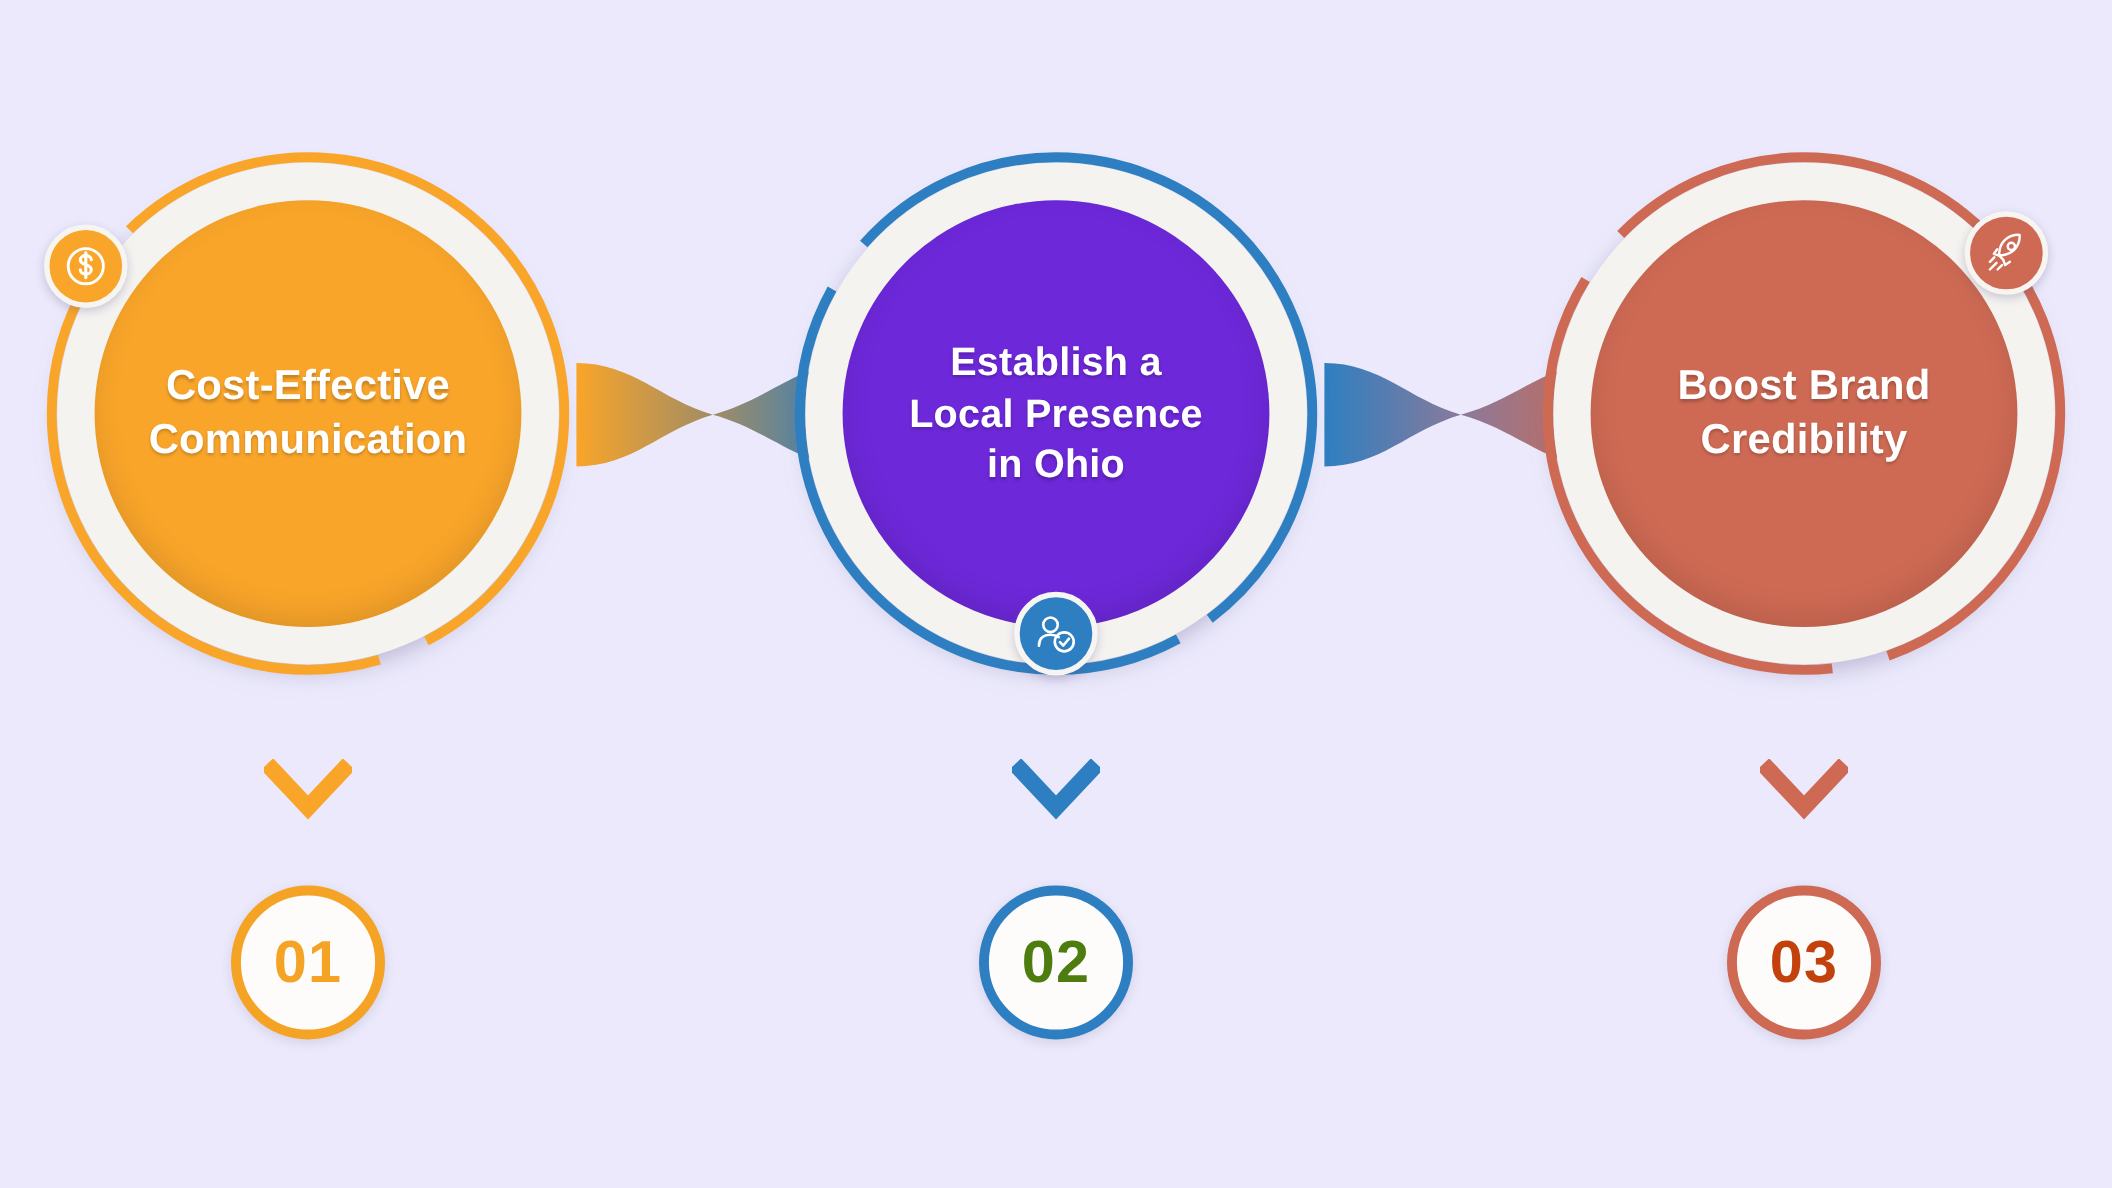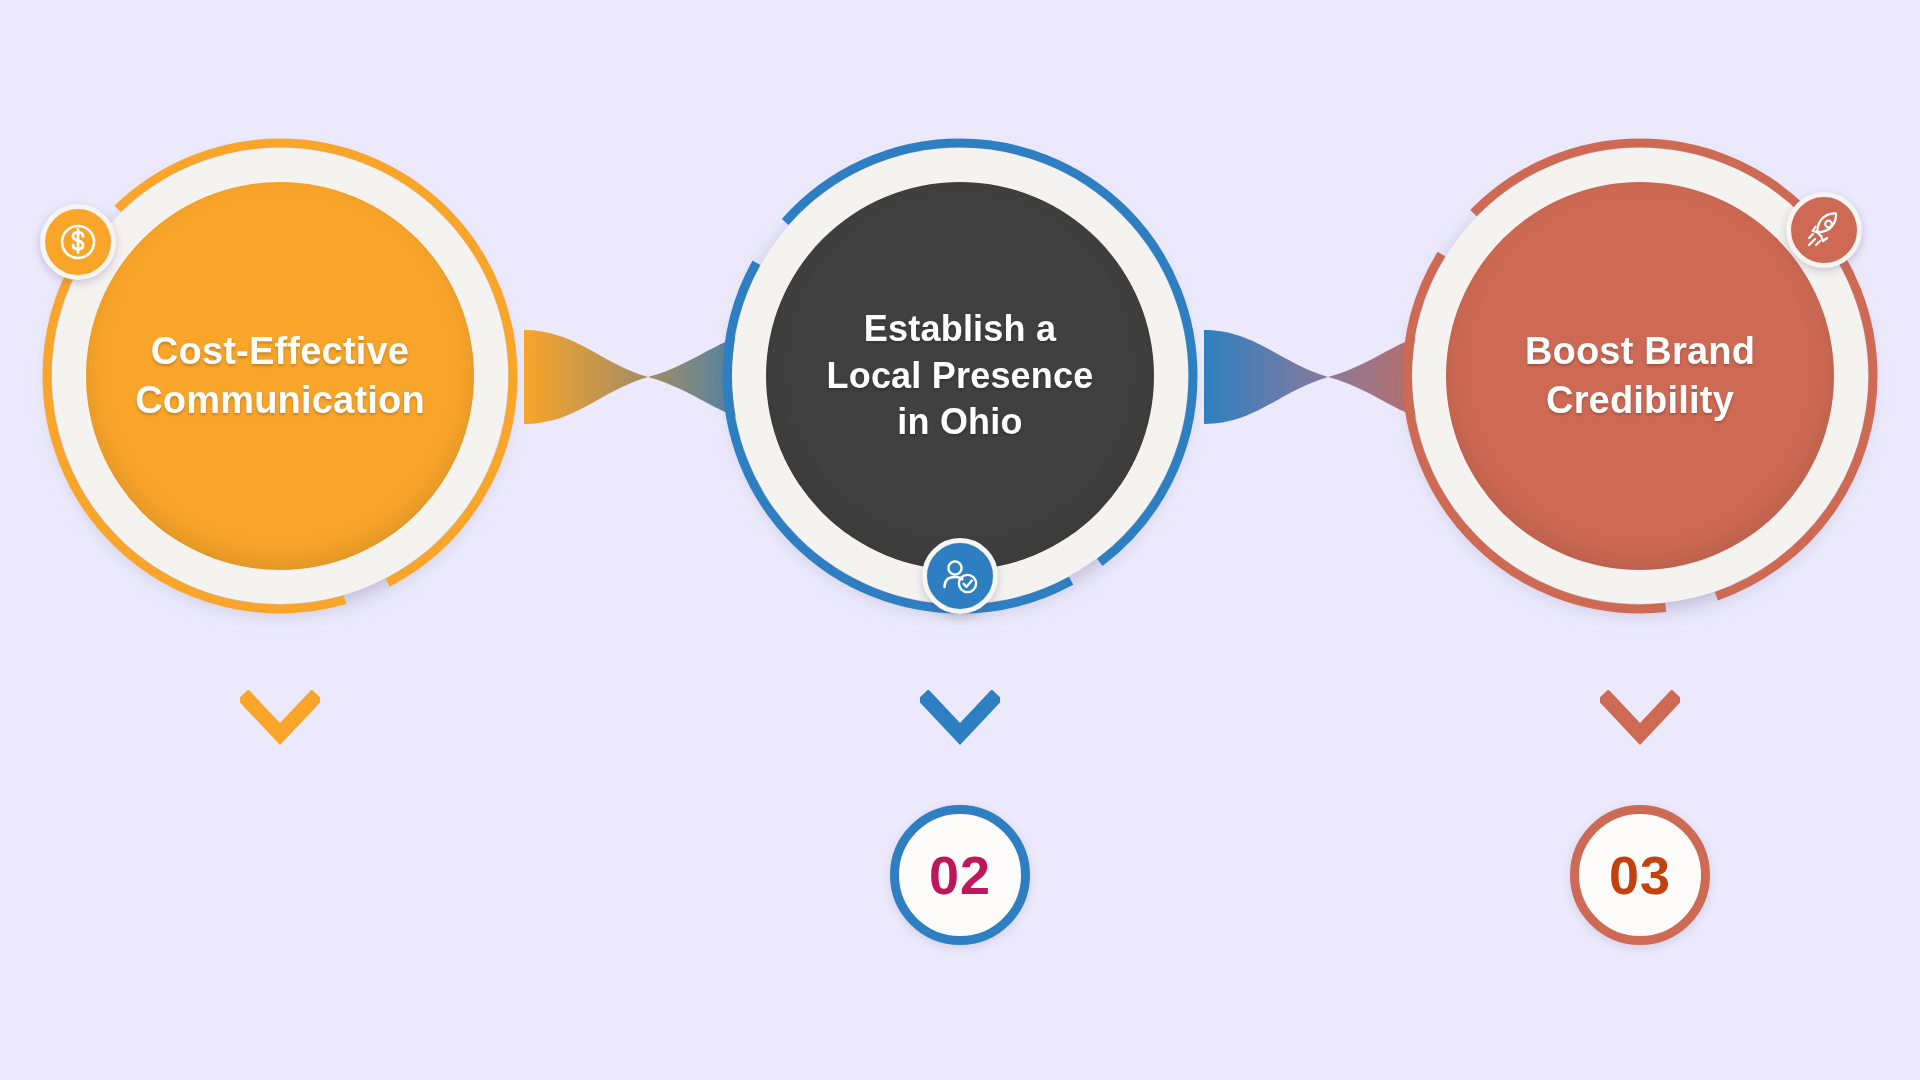--- a/index.html
+++ b/index.html
@@ -225,54 +225,57 @@
                    C26 26.8 23.6 28 21 28 C18.4 28 16 26.8 16 24.2" fill="none" stroke="#FFFFFF" stroke-width="2.8" stroke-linecap="round"></path>
           <line x1="21" y1="8.5" x2="21" y2="31.5" stroke="#FFFFFF" stroke-width="2.8" stroke-linecap="round"></line>
         </svg>
       </div>
     </div>
 
     <svg class="chevron" viewBox="0 0 80 58">
       <path d="M8 10 L40 44 L72 10" fill="none" stroke="#F9A52A" stroke-width="15" stroke-linecap="square" stroke-linejoin="miter"></path>
     </svg>
 
+    <div class="num-badge" style="border:9px solid #F4A324;">
+      <span class="num-badge-text" style="color:#F4A324;">01</span>
+    </div>
   </div>
 
   <div class="step step-2">
 
     <div class="circle-wrap">
       <div class="ring-shadow"></div>
       <div class="white-ring"></div>
 
       <svg class="outer-arc" viewBox="0 0 476 476">
         <circle cx="238" cy="238" r="233" stroke="#2E7FC1" stroke-dasharray="600 50 680 34" stroke-dashoffset="-250"></circle>
       </svg>
 
-      <div class="disc" style="background:#404040;">
+      <div class="disc" style="background:#6d28d9;">
         <div class="disc-label small">Establish a
 Local Presence
 in Ohio</div>
       </div>
 
       <div class="icon-badge badge-pos-b" style="background:#2E7FC1;">
         <svg width="44" height="44" viewBox="0 0 44 44">
           <circle cx="17" cy="14" r="6.6" fill="none" stroke="#FFFFFF" stroke-width="2.4"></circle>
           <path d="M6.5 33 C6.5 26 11 23 17 23 C20 23 22.5 23.8 24.4 25.2" fill="none" stroke="#FFFFFF" stroke-width="2.4" stroke-linecap="round"></path>
           <circle cx="29.5" cy="29.5" r="8.6" fill="none" stroke="#FFFFFF" stroke-width="2.4"></circle>
           <path d="M25.6 29.8 L28.6 32.8 L33.8 26.6" fill="none" stroke="#FFFFFF" stroke-width="2.4" stroke-linecap="round" stroke-linejoin="round"></path>
         </svg>
       </div>
     </div>
 
     <svg class="chevron" viewBox="0 0 80 58">
       <path d="M8 10 L40 44 L72 10" fill="none" stroke="#2E7FC1" stroke-width="15" stroke-linecap="square" stroke-linejoin="miter"></path>
     </svg>
 
     <div class="num-badge" style="border:9px solid #2E7FC1;">
-      <span class="num-badge-text" style="color:#be185d;">02</span>
+      <span class="num-badge-text" style="color:#4d7c0f;">02</span>
     </div>
   </div>
 
   <div class="step step-3">
 
     <div class="circle-wrap">
       <div class="ring-shadow"></div>
       <div class="white-ring"></div>
 
       <svg class="outer-arc" viewBox="0 0 476 476">

